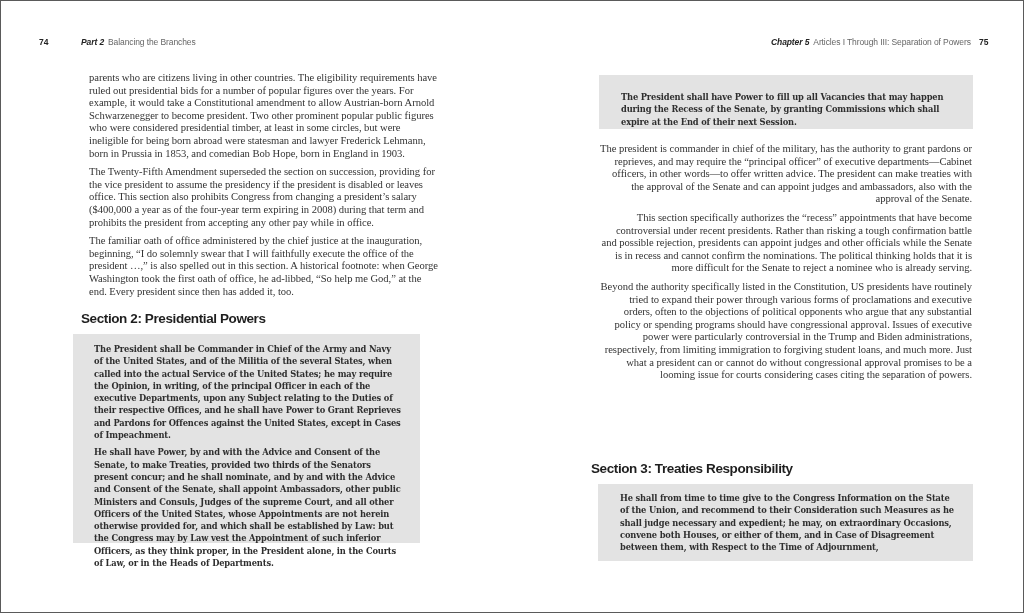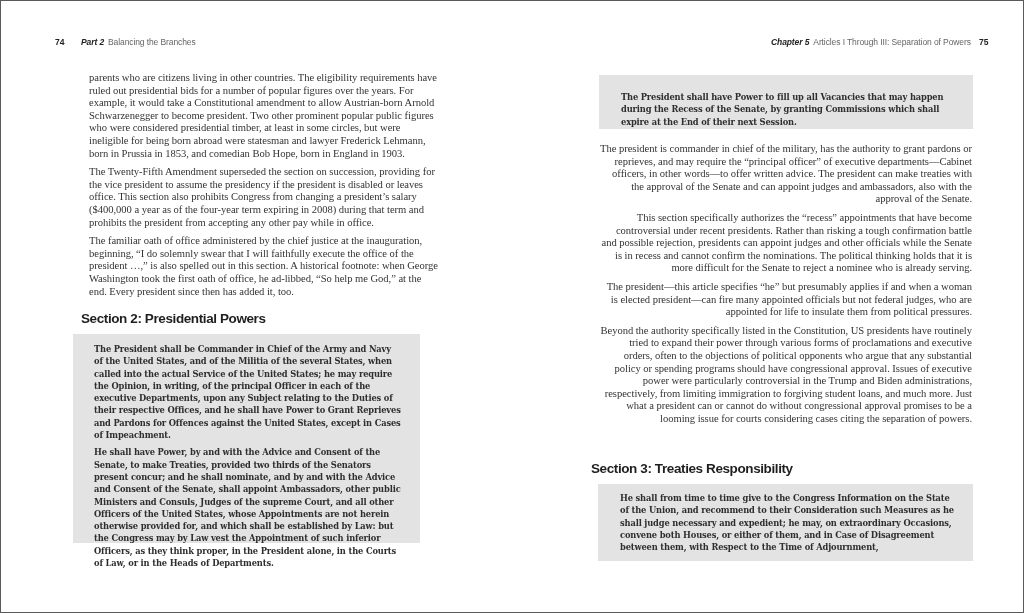--- a/index.html
+++ b/index.html
@@ -32,21 +32,21 @@
       line-height: 12.3px; color: #2e2e2e; margin: 0 0 5px 0; letter-spacing: -0.15px;
     }
     .quote-text:last-child { margin-bottom: 0; }
   </style>
 </head>
 <body>
 
 <div class="spread">
 
   <div>
-    <div class="folio" style="left:38px;margin-left:16px;">74</div>
+    <div class="folio" style="left:38px;">74</div>
     <div class="running-head" style="left:80px;">
       <span class="strong">Part 2</span><span>Balancing the Branches</span>
     </div>
 
     <div class="col" style="left:88px; top:71px; width:350px;">
       <p class="body-text">parents who are citizens living in other countries. The eligibility requirements have ruled out presidential bids for a number of popular figures over the years. For example, it would take a Constitutional amendment to allow Austrian-born Arnold Schwarzenegger to become president. Two other prominent popular public figures who were considered presidential timber, at least in some circles, but were ineligible for being born abroad were statesman and lawyer Frederick Lehmann, born in Prussia in 1853, and comedian Bob Hope, born in England in 1903.</p>
       <p class="body-text">The Twenty-Fifth Amendment superseded the section on succession, providing for the vice president to assume the presidency if the president is disabled or leaves office. This section also prohibits Congress from changing a president’s salary ($400,000 a year as of the four-year term expiring in 2008) during that term and prohibits the president from accepting any other pay while in office.</p>
       <p class="body-text">The familiar oath of office administered by the chief justice at the inauguration, beginning, “I do solemnly swear that I will faithfully execute the office of the president …,” is also spelled out in this section. A historical footnote: when George Washington took the first oath of office, he ad-libbed, “So help me God,” at the end. Every president since then has added it, too.</p>
     </div>
 
@@ -64,21 +64,20 @@
     </div>
     <div class="folio" style="left:978px;text-align:right;">75</div>
 
     <div class="quote-box" style="left:598px; top:74px; width:374px; height:54px; padding:16px 18px 0 22px;">
       <p class="quote-text">The President shall have Power to fill up all Vacancies that may happen during the Recess of the Senate, by granting Commissions which shall expire at the End of their next Session.</p>
     </div>
 
     <div class="col" style="left:599px; top:142px; width:372px;text-align:right;">
       <p class="body-text">The president is commander in chief of the military, has the authority to grant pardons or reprieves, and may require the “principal officer” of executive departments—Cabinet officers, in other words—to offer written advice. The president can make treaties with the approval of the Senate and can appoint judges and ambassadors, also with the approval of the Senate.</p>
       <p class="body-text">This section specifically authorizes the “recess” appointments that have become controversial under recent presidents. Rather than risking a tough confirmation battle and possible rejection, presidents can appoint judges and other officials while the Senate is in recess and cannot confirm the nominations. The political thinking holds that it is more difficult for the Senate to reject a nominee who is already serving.</p>
-      <p class="body-text">The president—this article specifies “he” but presumably applies if and when a woman is elected president—can fire many appointed officials but not federal judges, who are appointed for life to insulate them from political pressures.</p>
       <p class="body-text">Beyond the authority specifically listed in the Constitution, US presidents have routinely tried to expand their power through various forms of proclamations and executive orders, often to the objections of political opponents who argue that any substantial policy or spending programs should have congressional approval. Issues of executive power were particularly controversial in the Trump and Biden administrations, respectively, from limiting immigration to forgiving student loans, and much more. Just what a president can or cannot do without congressional approval promises to be a looming issue for courts considering cases citing the separation of powers.</p>
     </div>
 
     <h2 class="section-head" style="left:590px; top:460px;">Section 3: Treaties Responsibility</h2>
 
     <div class="quote-box" style="left:597px; top:483px; width:375px; height:77px; padding:8px 18px 0 22px;">
       <p class="quote-text">He shall from time to time give to the Congress Information on the State of the Union, and recommend to their Consideration such Measures as he shall judge necessary and expedient; he may, on extraordinary Occasions, convene both Houses, or either of them, and in Case of Disagreement between them, with Respect to the Time of Adjournment,</p>
     </div>
   </div>
 

